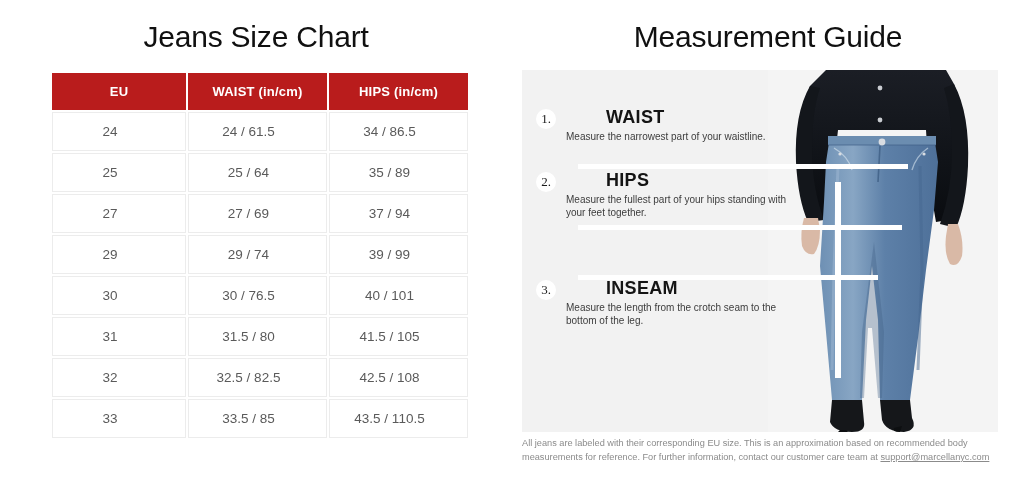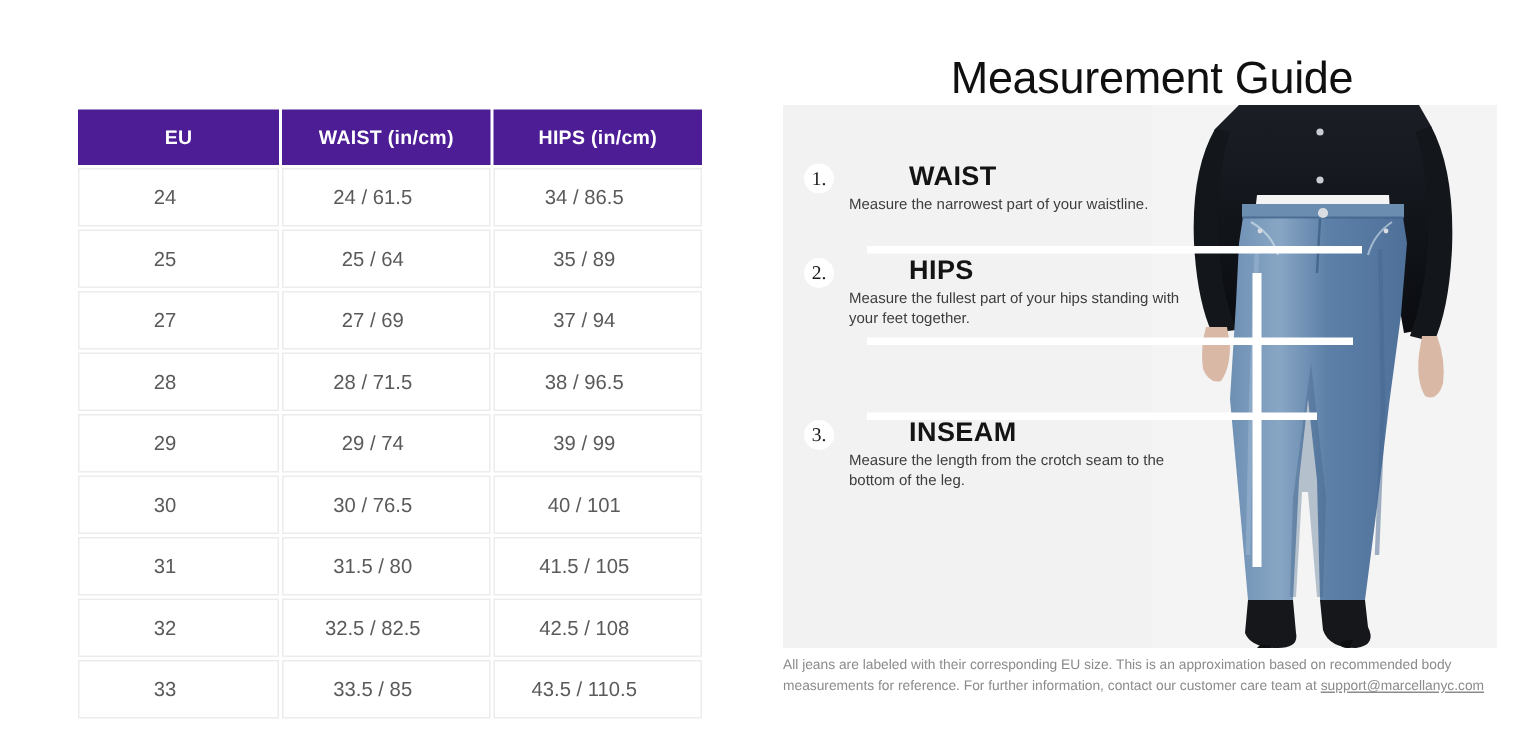--- a/index.html
+++ b/index.html
@@ -19,21 +19,21 @@
     text-align:center;
     font-size:30px;font-weight:400;color:#101010;
     letter-spacing:-0.2px;
   }
   .size-table{
     position:absolute;left:50px;top:71px;width:412px;
     border-collapse:separate;border-spacing:2px 2px;
     table-layout:fixed;
   }
   .size-table th{
-    background:#4c1d95;color:#ffffff;
+    background:#b91c1c;color:#ffffff;
     font-size:13px;font-weight:700;
     padding:11px 0 11px 0;
     text-align:center;
     letter-spacing:.2px;
   }
   .size-table td{
     background:#ffffff;color:#5a5a5a;
     font-size:13.5px;font-weight:400;
     text-align:center;
     padding:11px 18px 11px 0;
@@ -43,21 +43,20 @@
   .size-table col.c-waist{width:139px;}
   .size-table col.c-hips{width:139px;}
 
   
   .right-panel{position:absolute;left:512px;top:0;width:512px;height:492px;}
   .guide-title{
     position:absolute;left:0;top:20px;width:512px;
     text-align:center;
     font-size:30px;font-weight:400;color:#101010;
     letter-spacing:-0.2px;
-    margin-top:16px;
   }
   .guide-card{
     position:absolute;left:10px;top:70px;
     width:476px;height:362px;
     background:#f2f2f2;
     overflow:hidden;
   }
 
   
   .photo{
@@ -108,20 +107,21 @@
   }
   .footnote a{color:#8b8b8b;text-decoration:underline;}
 </style>
 </head>
 <body>
 
 <div class="page">
 
   <div class="left-panel">
 
+    <div class="chart-title">Jeans Size Chart</div>
 
     <table class="size-table">
       <colgroup>
         <col class="c-eu">
           <col class="c-waist">
           <col class="c-hips">
       </colgroup>
       <thead>
         <tr>
           <th>EU</th>
@@ -137,25 +137,20 @@
         </tr>
         <tr>
           <td>25</td>
           <td>25 / 64</td>
           <td>35 / 89</td>
         </tr>
         <tr>
           <td>27</td>
           <td>27 / 69</td>
           <td>37 / 94</td>
-        </tr>
-        <tr>
-          <td>28</td>
-          <td>28 / 71.5</td>
-          <td>38 / 96.5</td>
         </tr>
         <tr>
           <td>29</td>
           <td>29 / 74</td>
           <td>39 / 99</td>
         </tr>
         <tr>
           <td>30</td>
           <td>30 / 76.5</td>
           <td>40 / 101</td>

